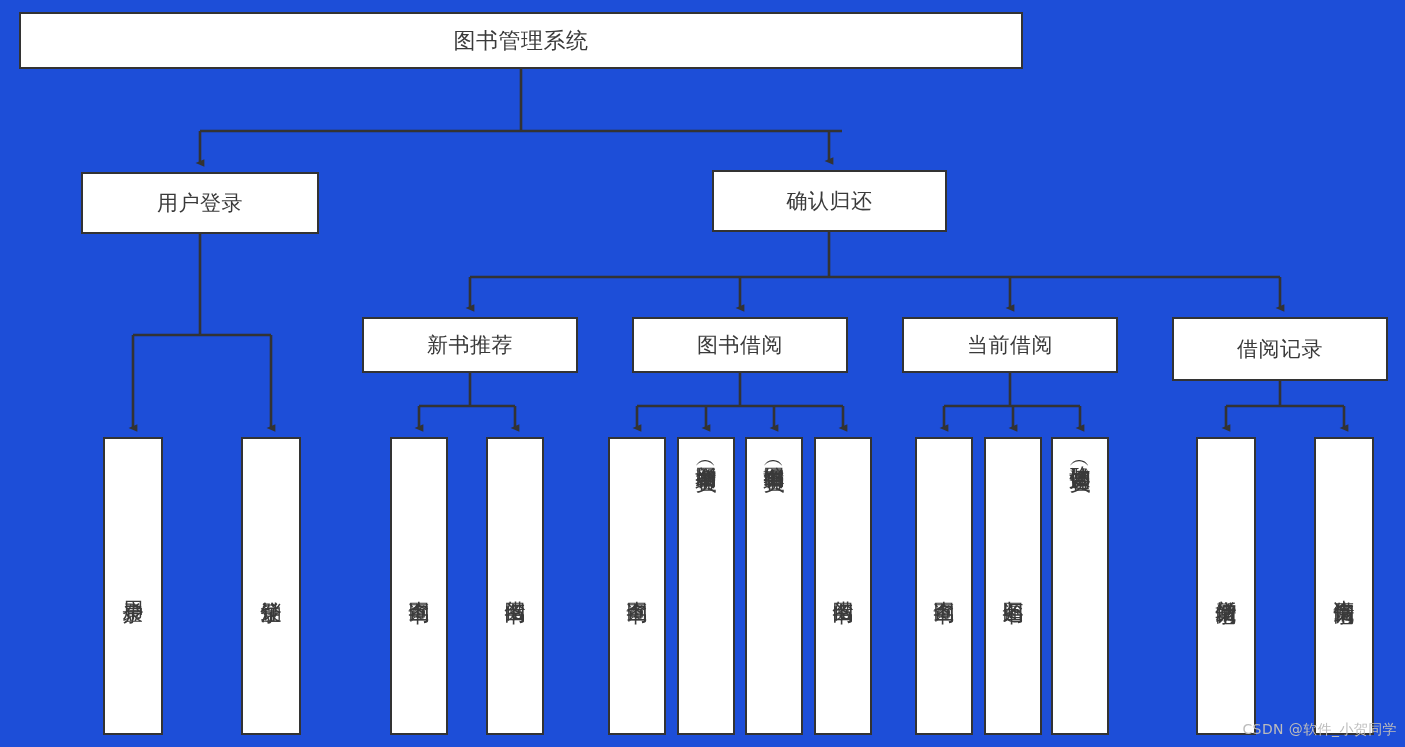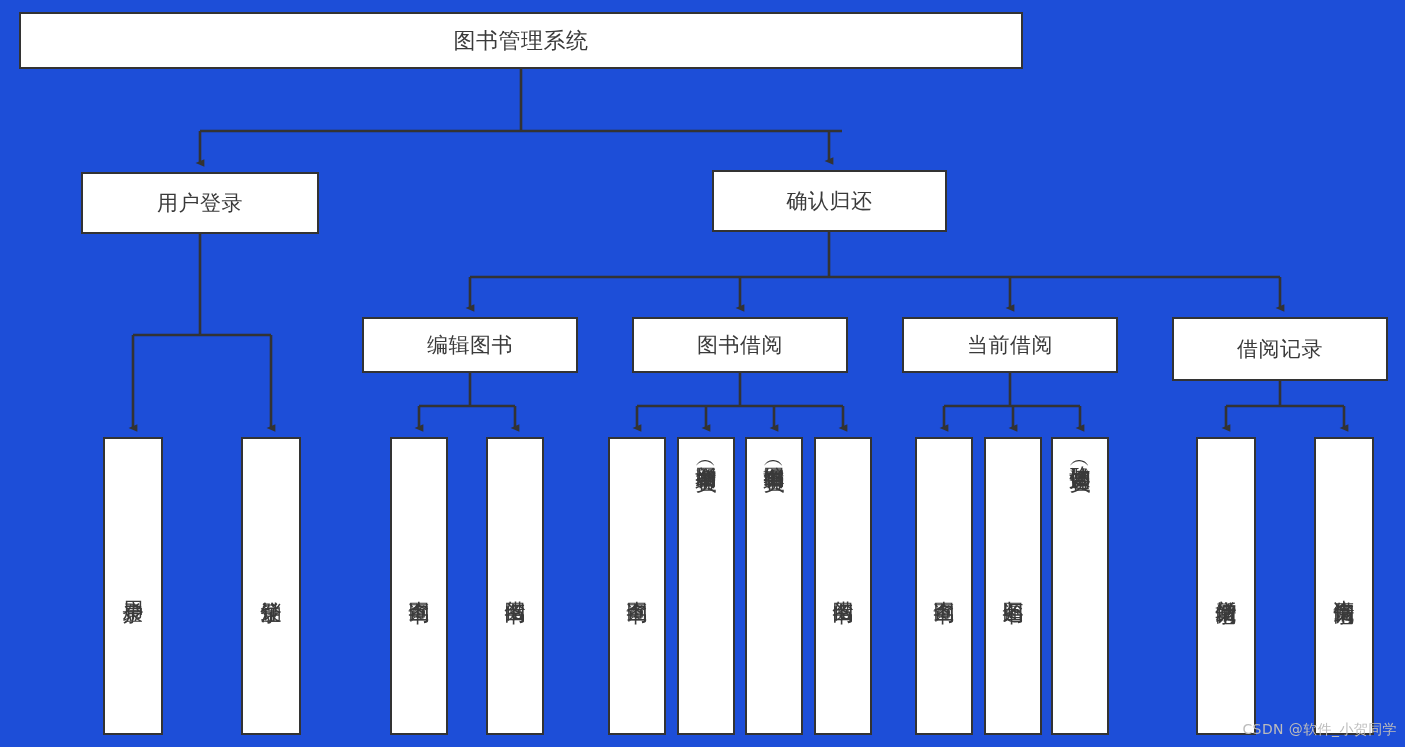--- a/index.html
+++ b/index.html
@@ -138,21 +138,21 @@
   </div>
 
   <div class="node h" style="left:81px; top:172px; width:238px; height:62px;">
     <span class="node-label">用户登录</span>
   </div>
   <div class="node h" style="left:712px; top:170px; width:235px; height:62px;">
     <span class="node-label">确认归还</span>
   </div>
 
   <div class="node h" style="left:362px; top:317px; width:216px; height:56px;">
-    <span class="node-label">编辑图书</span>
+    <span class="node-label">新书推荐</span>
   </div>
   <div class="node h" style="left:902px; top:317px; width:216px; height:56px;">
     <span class="node-label">当前借阅</span>
   </div>
   <div class="node h" style="left:632px; top:317px; width:216px; height:56px;">
     <span class="node-label">图书借阅</span>
   </div>
   <div class="node h" style="left:1172px; top:317px; width:216px; height:64px;">
     <span class="node-label">借阅记录</span>
   </div>

